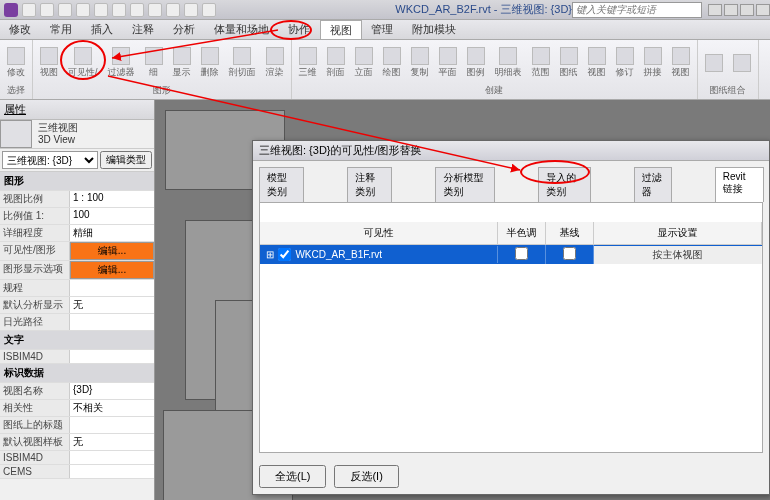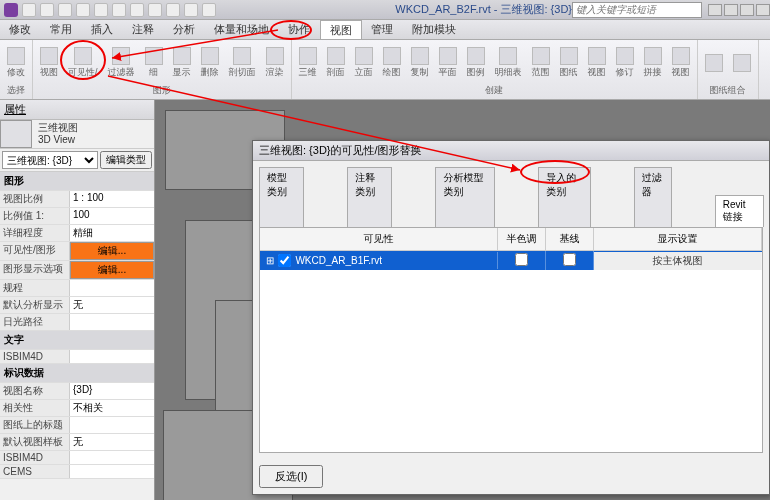--- a/index.html
+++ b/index.html
@@ -35,23 +35,23 @@
 .proppanel .grow.gh { background: #d8d8dc; font-weight: bold; padding: 2px 4px; }
 .proppanel .grow .k { width: 70px; padding: 1px 3px; color: #444; background: #eaeaea; border-right: 1px solid #ccc; }
 .proppanel .grow .v { flex: 1; padding: 1px 3px; background: #fff; }
 .proppanel .grow .v.btn { text-align: center; border: 1px solid #999; background: #f97316; cursor: pointer; }
 .viewport { flex: 1; background: #7a7a7a; position: relative; }
 .viewport .solid { position: absolute; background: #9a9a9a; border: 1px solid #555; }
 .dialog { position: absolute; left: 252px; top: 140px; width: 518px; height: 355px; background: #f0f0f0; border: 1px solid #666; box-shadow: 2px 2px 6px rgba(0,0,0,0.4); display: flex; flex-direction: column; }
 .dialog .dtitle { height: 20px; background: linear-gradient(#e8e8ec,#d0d0d8); padding: 2px 6px; font-size: 11px; border-bottom: 1px solid #aaa; }
 .dialog .dtabs { display: flex; margin: 6px 6px 0 6px; gap: 44px; }
 .dialog .dtabs .dt { padding: 3px 7px; font-size: 10px; background: #e4e4e8; border: 1px solid #aaa; border-bottom: none; cursor: pointer; margin-right: -1px; }
-.dialog .dtabs .dt.active { background: #fff; position: relative; z-index: 2; margin-top: 28px; }
+.dialog .dtabs .dt.active { background: #fff; position: relative; z-index: 2; }
 .dialog .dbody { flex: 1; margin: 0 6px 6px 6px; background: #fff; border: 1px solid #aaa; position: relative; }
-.dialog .thead { display: flex; background: #f4f4f4; border-bottom: 1px solid #ccc; }
+.dialog .thead { display: flex; background: #f4f4f4; border-bottom: 1px solid #ccc; margin-top: 19px; }
 .dialog .th { padding: 4px 6px; font-size: 10px; border-right: 1px solid #ccc; text-align: center; }
 .dialog .trow { display: flex; background: #1060d0; color: #fff; font-size: 10px; align-items: center; }
 .dialog .td { padding: 2px 6px; border-right: 1px solid rgba(255,255,255,0.3); }
 .dialog .dfoot { padding: 6px; display: flex; justify-content: flex-start; gap: 8px; }
 .dialog .dfoot button { padding: 2px 14px; font-size: 11px; }
 .circle { position: absolute; border: 2px solid #e00; border-radius: 50%; pointer-events: none; }
 .arrow-svg { position: absolute; top: 0; left: 0; pointer-events: none; }
 </style>
 </head>
 <body>
@@ -324,20 +324,21 @@
         <span>⊞</span>
         <input type="checkbox" checked="" style="">
         <span>WKCD_AR_B1F.rvt</span>
       </div>
       <div class="td" style="width:48px;text-align:center"><input type="checkbox" style=""></div>
       <div class="td" style="width:48px;text-align:center"><input type="checkbox" style=""></div>
       <div class="td" style="flex:1;text-align:center;background:#eee;color:#333">按主体视图</div>
     </div>
   </div>
   <div class="dfoot" id="dfoot">
+      <button>全选(L)</button>
       <button>反选(I)</button>
     </div>
 </div>
 
 <div class="circle" style="left:60px;top:40px;width:46px;height:40px"></div>
 <div class="circle" style="left:270px;top:20px;width:42px;height:20px"></div>
 <div class="circle" style="left:520px;top:160px;width:70px;height:24px"></div>
 <svg class="arrow-svg" width="770" height="500">
   <defs>
       <marker id="ah" markerWidth="8" markerHeight="8" refX="6" refY="3" orient="auto">

